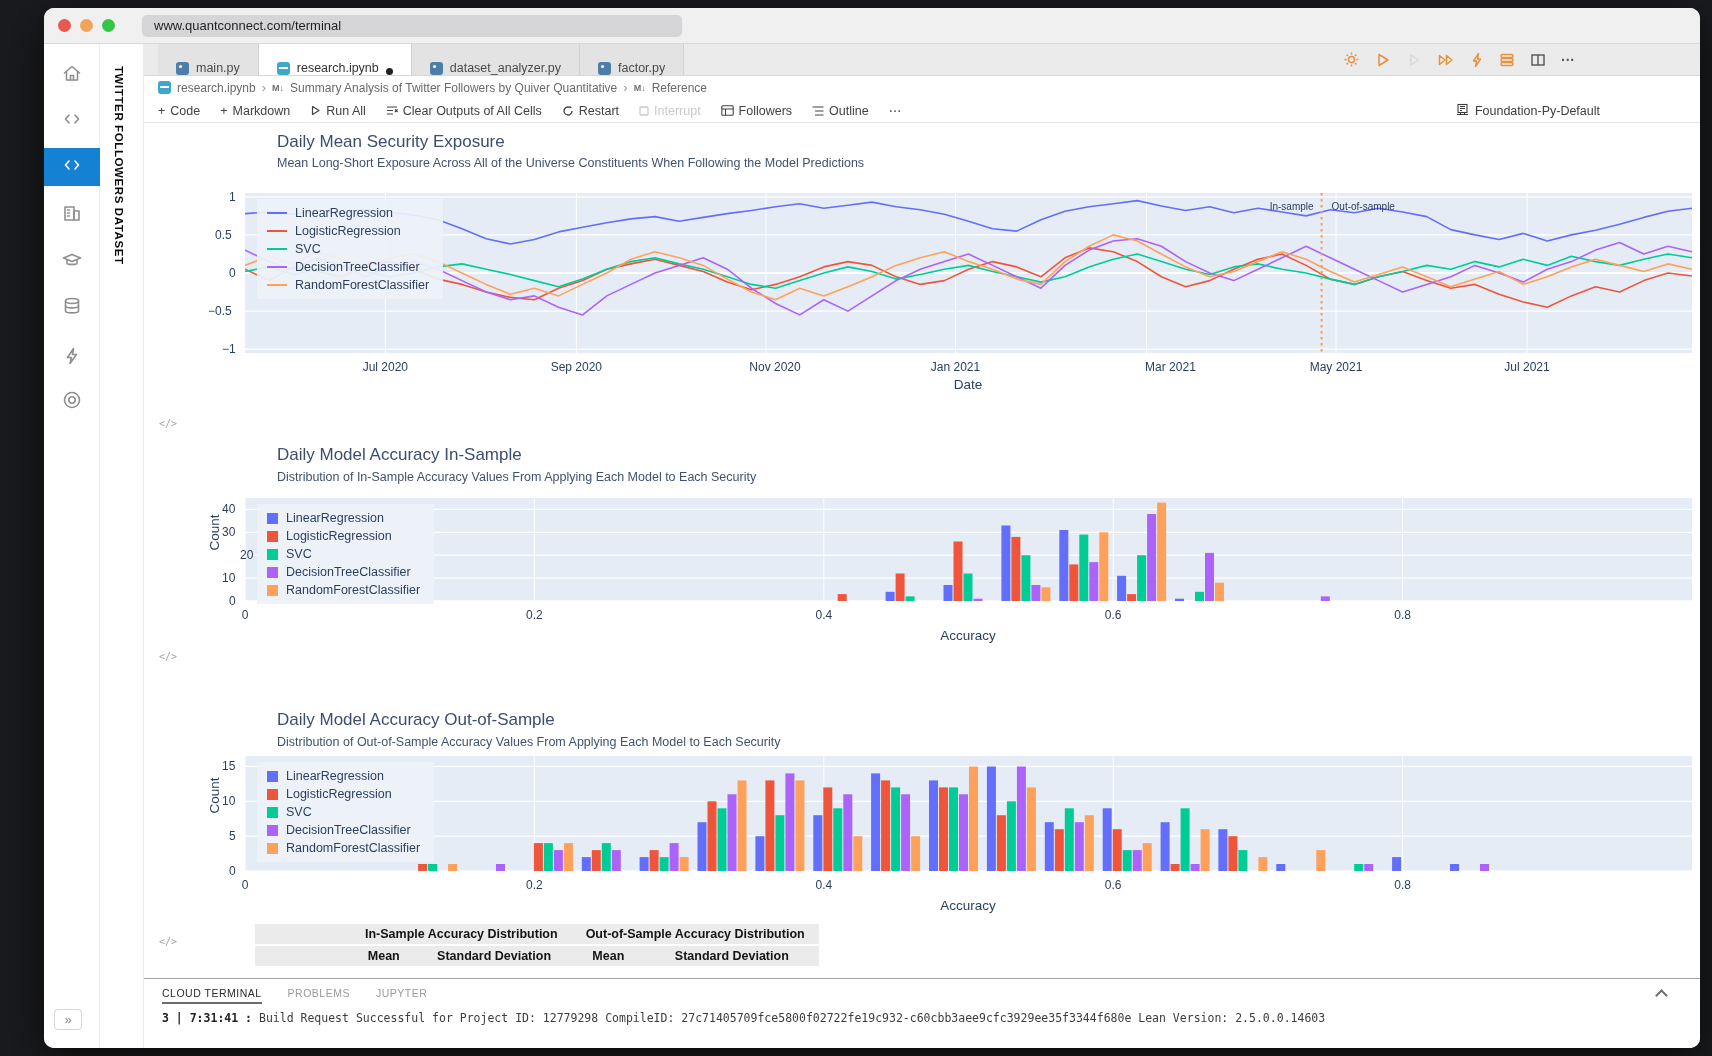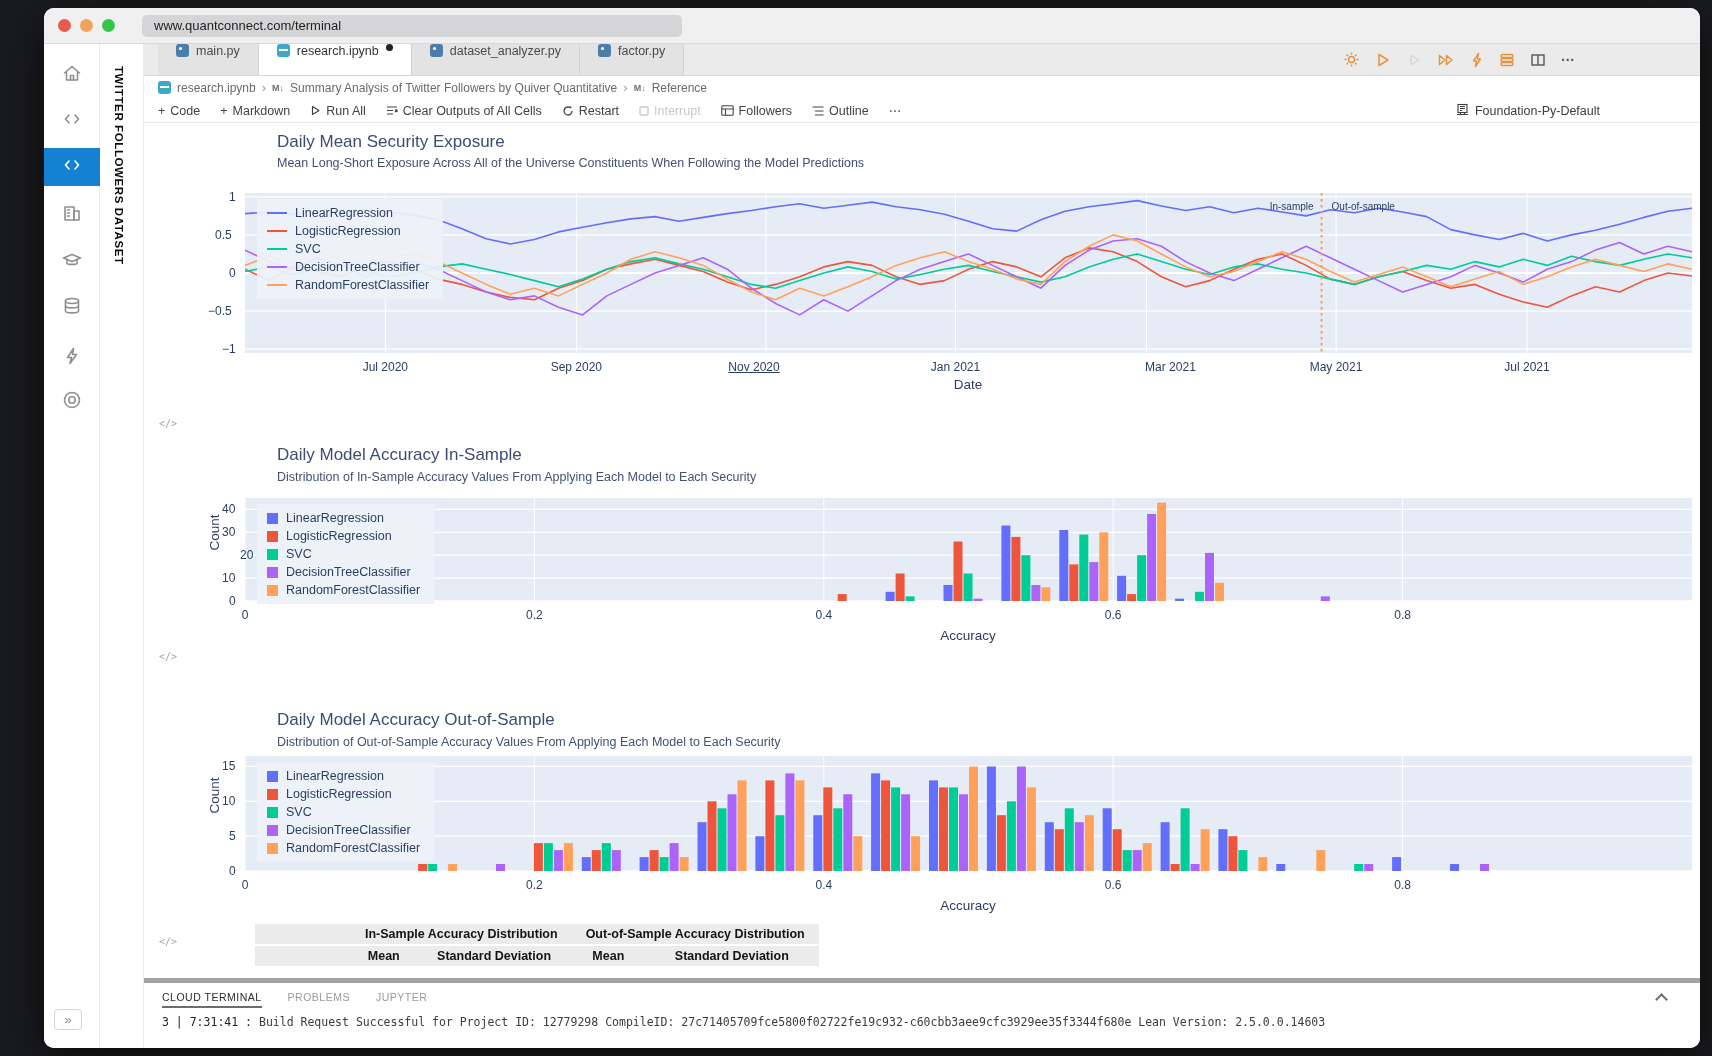--- a/index.html
+++ b/index.html
@@ -22,21 +22,21 @@
   .sb-ic.active svg{stroke:#fff}
   .expand-box{position:absolute;left:10px;bottom:18px;width:28px;height:21px;border:1px solid #d4d4d4;border-radius:4px;
               color:#8a8a8a;font-size:13px;line-height:19px;text-align:center;background:#fff}
   .vstrip{position:absolute;left:56px;top:0;width:44px;bottom:0;background:#fff;border-right:1px solid #ececec}
   .vtext{position:absolute;left:13px;top:22px;writing-mode:vertical-rl;font-size:11.5px;font-weight:700;
          color:#0b0b0b;letter-spacing:.6px;white-space:nowrap}
   .rightpane{position:absolute;left:100px;top:0;right:0;bottom:0;display:flex;flex-direction:column}
   
   .tabstrip{height:32px;background:#ebebec;border-bottom:1px solid #d8d8d8;display:flex;align-items:stretch;
             padding-left:14px;position:relative;flex:none}
-  .tab{display:flex;align-items:flex-start;gap:7px;padding:0 18px;font-size:12.5px;color:#4a4a4a;background:#e3e3e4;
+  .tab{display:flex;align-items:flex-end;gap:7px;padding:0 18px;font-size:12.5px;color:#4a4a4a;background:#e3e3e4;
        border-right:1px solid #d2d2d2;white-space:nowrap}
   .tab.active{background:#fff;color:#333}
   .mod-dot{width:7px;height:7px;border-radius:50%;background:#222;display:inline-block}
   .fico{width:13px;height:13px;border-radius:3px;display:inline-block;position:relative;flex:none}
   .fico.py{background:#4d7ea8}.fico.py:after{content:"";position:absolute;left:3px;top:3px;width:3px;height:3px;border-radius:50%;background:#fff}
   .fico.nb{background:#3da8c9}.fico.nb:after{content:"";position:absolute;left:2px;right:2px;top:5px;height:2px;background:#fff}
   .topicons{position:absolute;right:125px;top:7px;display:flex;gap:15px;align-items:center}
   .topicons svg{display:block}
   
   .breadcrumb{height:23px;background:#fff;display:flex;align-items:center;gap:6px;padding-left:14px;
@@ -64,26 +64,26 @@
   .tick.xt{transform:translateX(-50%)}
   .axlbl{position:absolute;font-size:13.5px;color:#2a3f5f;transform:translateX(-50%)}
   .ylbl{position:absolute;font-size:13.5px;color:#2a3f5f;transform:rotate(-90deg) translateX(50%);white-space:nowrap}
   .anno{position:absolute;font-size:10px;color:#2a3f5f;white-space:nowrap;z-index:2}
   .cellmark{position:absolute;font-family:"DejaVu Sans Mono",monospace;font-size:10px;color:#a3a3a3}
   
   .res-table{position:absolute;border-collapse:separate;border-spacing:0 2px;font-size:12.5px;color:#141414}
   .res-table th{background:#ebebeb;font-weight:700;padding:3px 14px;text-align:center;white-space:nowrap}
   .res-table th.idx{min-width:96px}
   
-  .terminal{height:70px;background:#fff;border-top:5px solid #a3a3a3;position:relative;flex:none}
+  .terminal{height:70px;background:#fff;border-top:1px solid #a3a3a3;position:relative;flex:none}
   .term-tabs{display:flex;gap:26px;padding:8px 0 0 18px;font-size:10.5px;letter-spacing:.5px;color:#9a9a9a}
   .term-tab{padding-bottom:3px}
   .term-tab.active{color:#2b2b2b;border-bottom:2px solid #6d6d6d}
   .term-line{padding:7px 0 0 18px;font-family:"DejaVu Sans Mono",monospace;font-size:11.5px;color:#3c3c3c;white-space:nowrap}
-  .term-line b{font-weight:400;color:#222}
+  .term-line b{font-weight:700;color:#222}
   .chev{position:absolute;right:34px;top:12px;width:9px;height:9px;border-left:2px solid #6d6d6d;border-top:2px solid #6d6d6d;transform:rotate(45deg)}
 </style>
 </head>
 <body>
 
 <div class="window">
 
   <div class="titlebar">
     <span class="tl red"></span>
     <span class="tl yellow"></span>
@@ -549,21 +549,21 @@
           </tr>
         </tbody>
           </table>
       <div class="tick yt" style="left: 85px; top: 73.8095px;">1</div>
           <div class="tick yt" style="left: 71px; top: 111.905px;">0.5</div>
           <div class="tick yt" style="left: 85px; top: 150px;">0</div>
           <div class="tick yt" style="left: 64px; top: 188.095px;">−0.5</div>
           <div class="tick yt" style="left: 78px; top: 226.19px;">−1</div>
           <div class="tick xt" style="left: 241.359px; top: 237px;">Jul 2020</div>
           <div class="tick xt" style="left: 432.363px; top: 237px;">Sep 2020</div>
-          <div class="tick xt" style="left: 610px; top: 237px; text-decoration: underline;">Nov 2020</div>
+          <div class="tick xt" style="left: 631px; top: 237px;">Nov 2020</div>
           <div class="tick xt" style="left: 811.477px; top: 237px;">Jan 2021</div>
           <div class="tick xt" style="left: 1002.48px; top: 237px; margin-left: 24px;">Mar 2021</div>
           <div class="tick xt" style="left: 1192.04px; top: 237px;">May 2021</div>
           <div class="tick xt" style="left: 1383.04px; top: 237px;">Jul 2021</div>
           <div class="anno" style="top: 78px; right: 386.432px;">In-sample</div>
           <div class="anno" style="top: 78px; left: 1187.57px;">Out-of-sample</div>
           <div class="tick yt" style="left: 85px; top: 478px;">0</div>
           <div class="tick yt" style="left: 78px; top: 455.111px;">10</div>
           <div class="tick yt" style="left: 78px; top: 432.222px; margin-left: 18px;">20</div>
           <div class="tick yt" style="left: 78px; top: 409.333px;">30</div>

